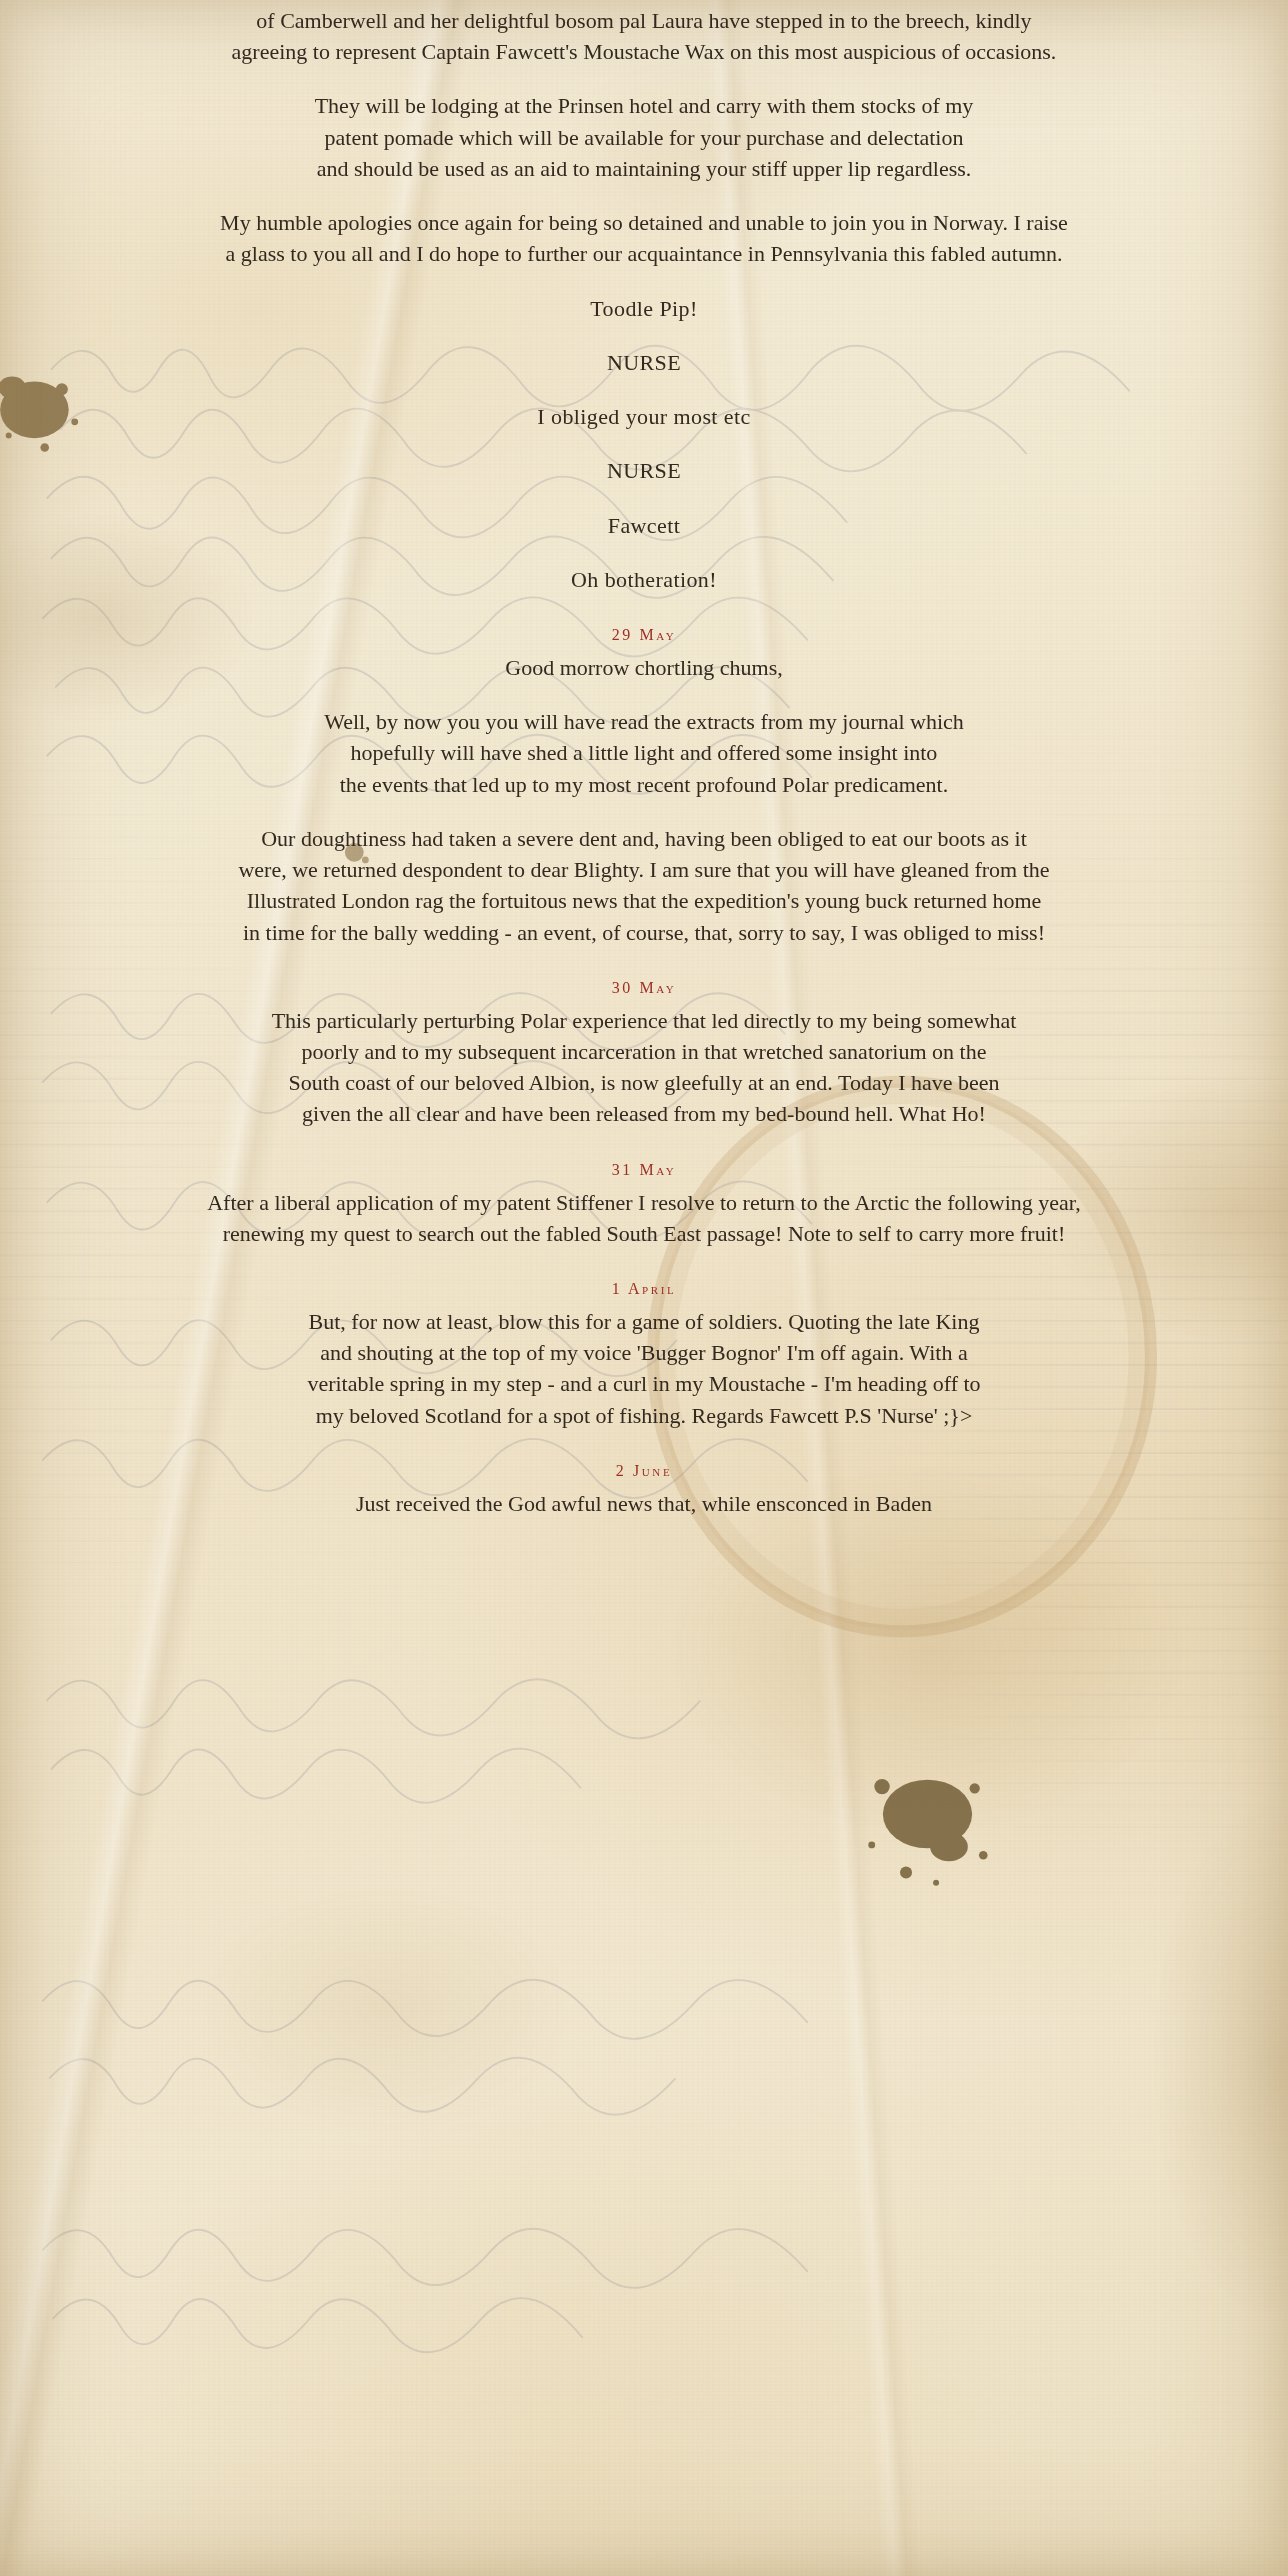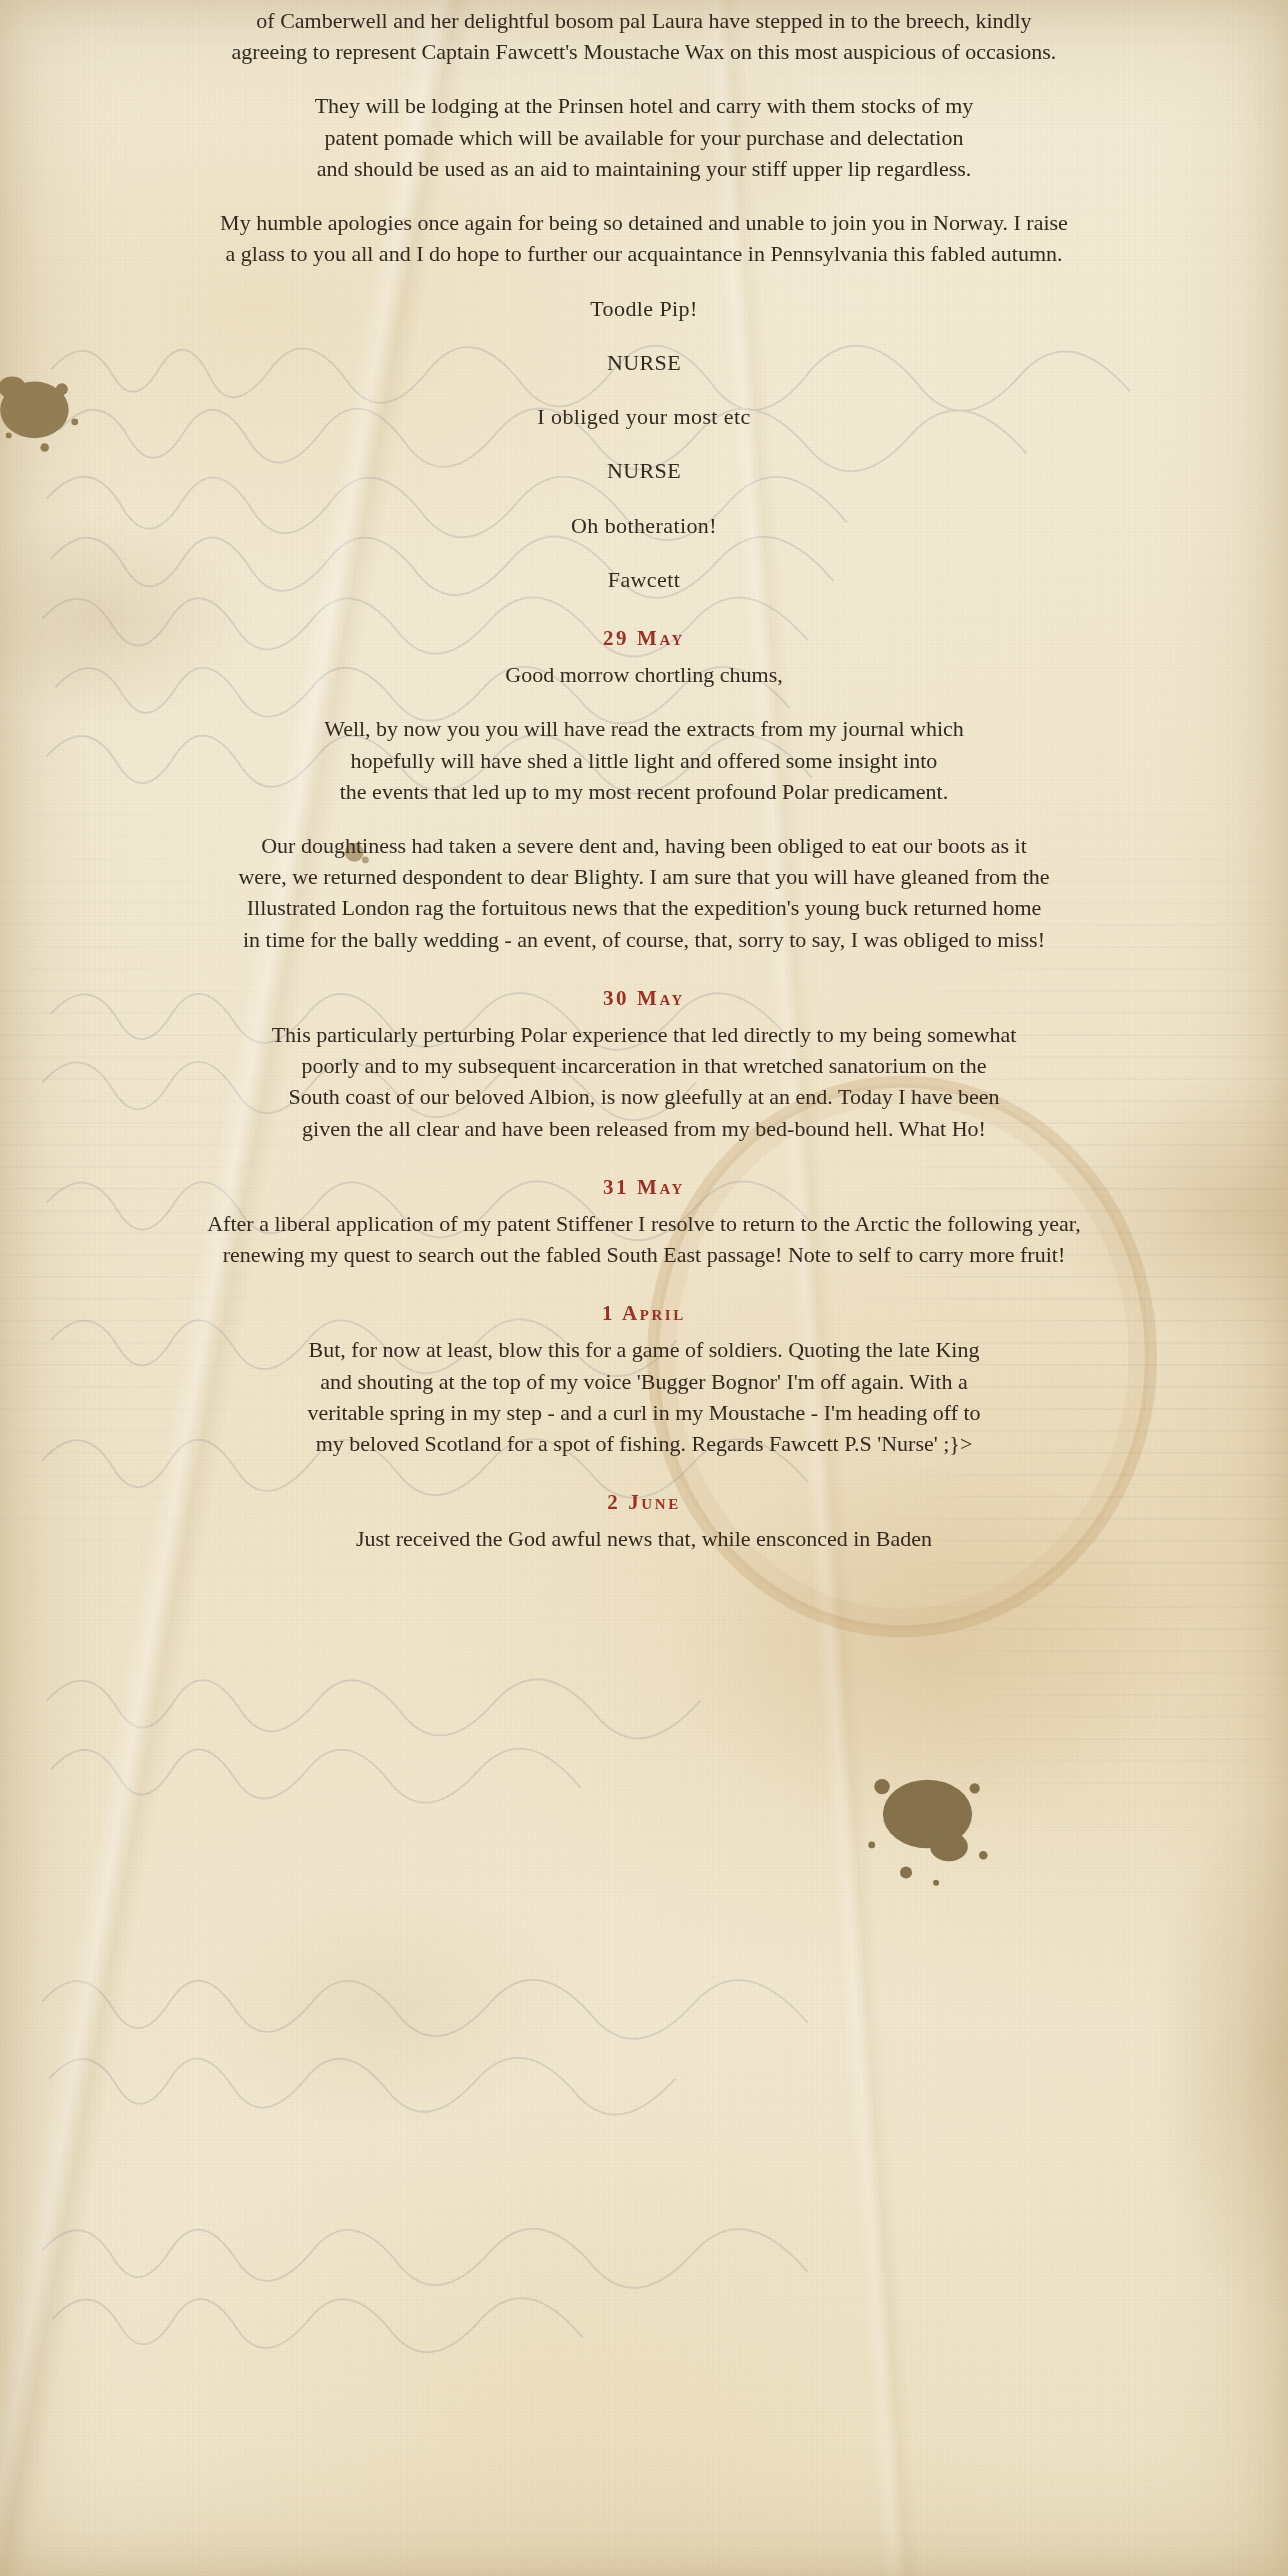--- a/index.html
+++ b/index.html
@@ -89,25 +89,24 @@
   .letter p {
     margin: 0 0 23px 0;
     text-align: center;
     text-wrap: balance;
   }
   .p-tight { margin-bottom: 17px; }
   .sig { margin: 0 0 22px 0; font-size: 22px; letter-spacing: 0.4px; }
   .datehead {
     margin: 29px 0 5.2px 0;
     color: #9d2f24;
-    font-size: 21px;
+    font-size: 16px;
     letter-spacing: 2.6px;
     font-variant: small-caps;
     text-transform: none;
-    font-weight: bold;
   }
   .first-para { margin-top: 0; }
   .block { margin-bottom: 8.6px; }
 </style>
 </head>
 <body>
 
 <div id="page">
 
   <div class="tex tex-grain"></div>
@@ -181,22 +180,22 @@
   <div class="letter">
 
     <p class="first-para">of Camberwell and her delightful bosom pal Laura have stepped in to the breech, kindly agreeing to represent Captain Fawcett's Moustache Wax on this most auspicious of occasions.</p>
     <p>They will be lodging at the Prinsen hotel and carry with them stocks of my patent pomade which will be available for your purchase and delectation and should be used as an aid to maintaining your stiff upper lip regardless.</p>
     <p>My humble apologies once again for being so detained and unable to join you in Norway. I raise a glass to you all and I do hope to further our acquaintance in Pennsylvania this fabled autumn.</p>
 
     <p class="sig">Toodle Pip!</p>
     <p class="sig">NURSE</p>
     <p class="sig">I obliged your most etc</p>
     <p class="sig">NURSE</p>
+    <p class="sig">Fawcett</p>
     <p class="sig">Oh botheration!</p>
-    <p class="sig">Fawcett</p>
 
     <div class="block">
       <div class="datehead">29 May</div>
       <p class="p-tight">Good morrow chortling chums,</p>
       <p>Well, by now you you will have read the extracts from my journal which hopefully will have shed a little light and offered some insight into the events that led up to my most recent profound Polar predicament.</p>
       <p>Our doughtiness had taken a severe dent and, having been obliged to eat our boots as it were, we returned despondent to dear Blighty. I am sure that you will have gleaned from the Illustrated London rag the fortuitous news that the expedition's young buck returned home in time for the bally wedding - an event, of course, that, sorry to say, I was obliged to miss!</p>
     </div>
 
     <div class="block">
       <div class="datehead">30 May</div>

